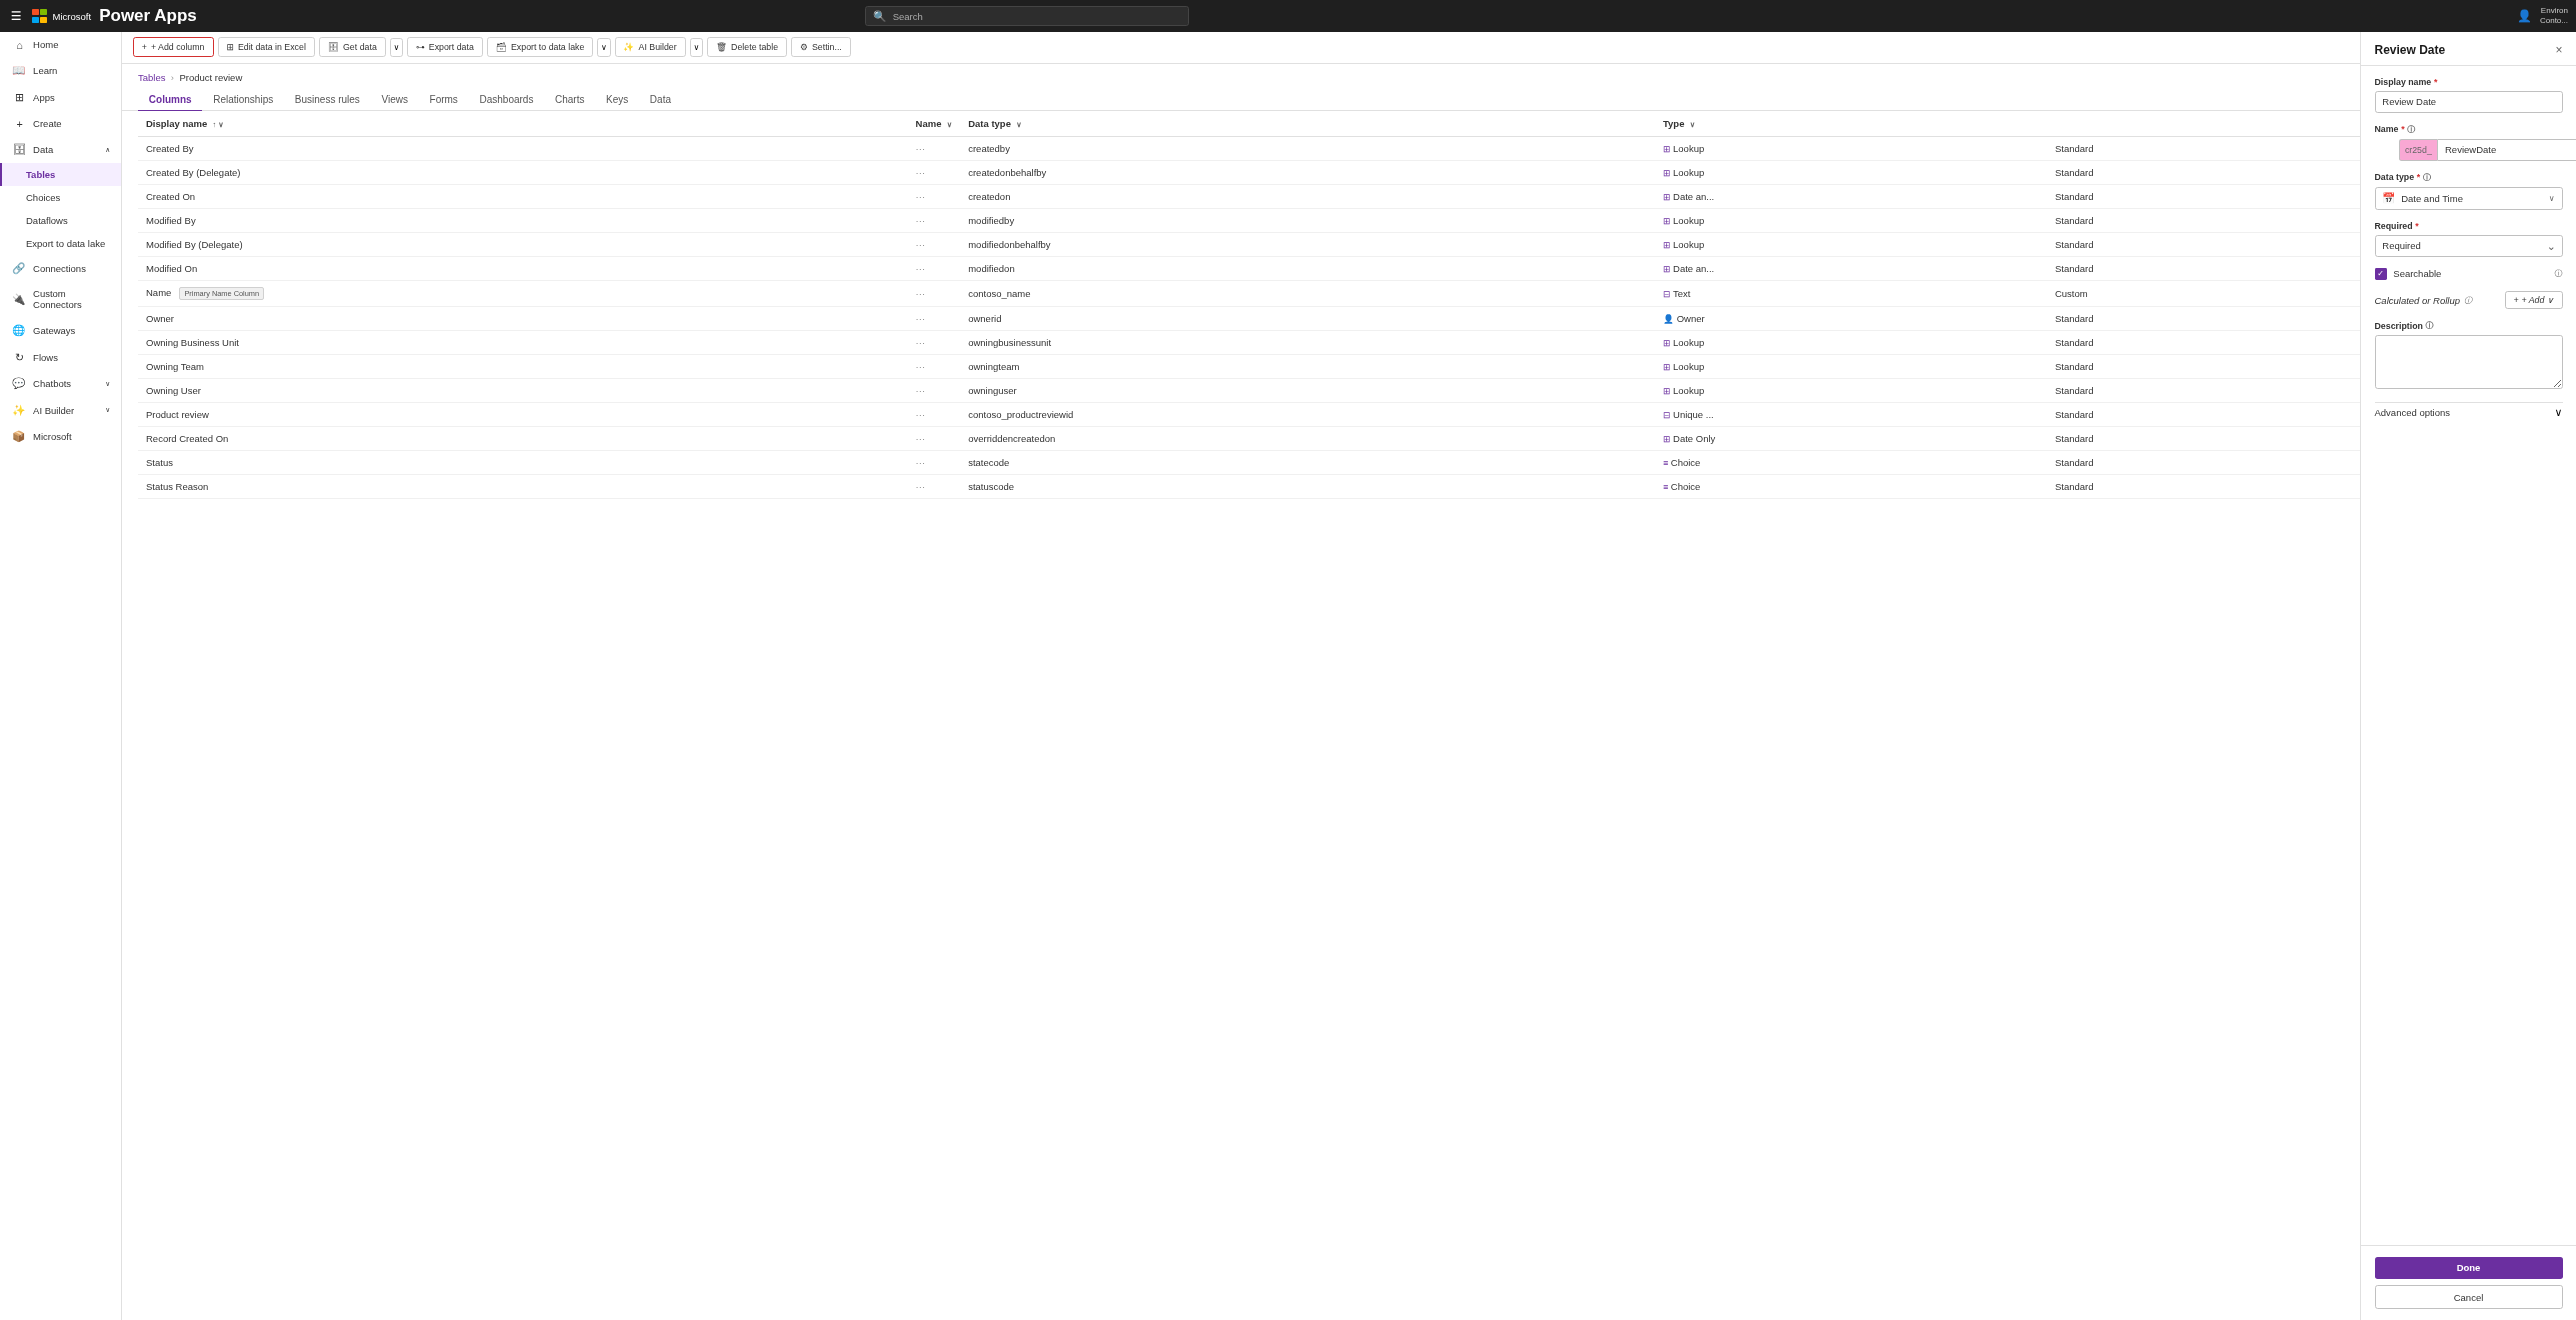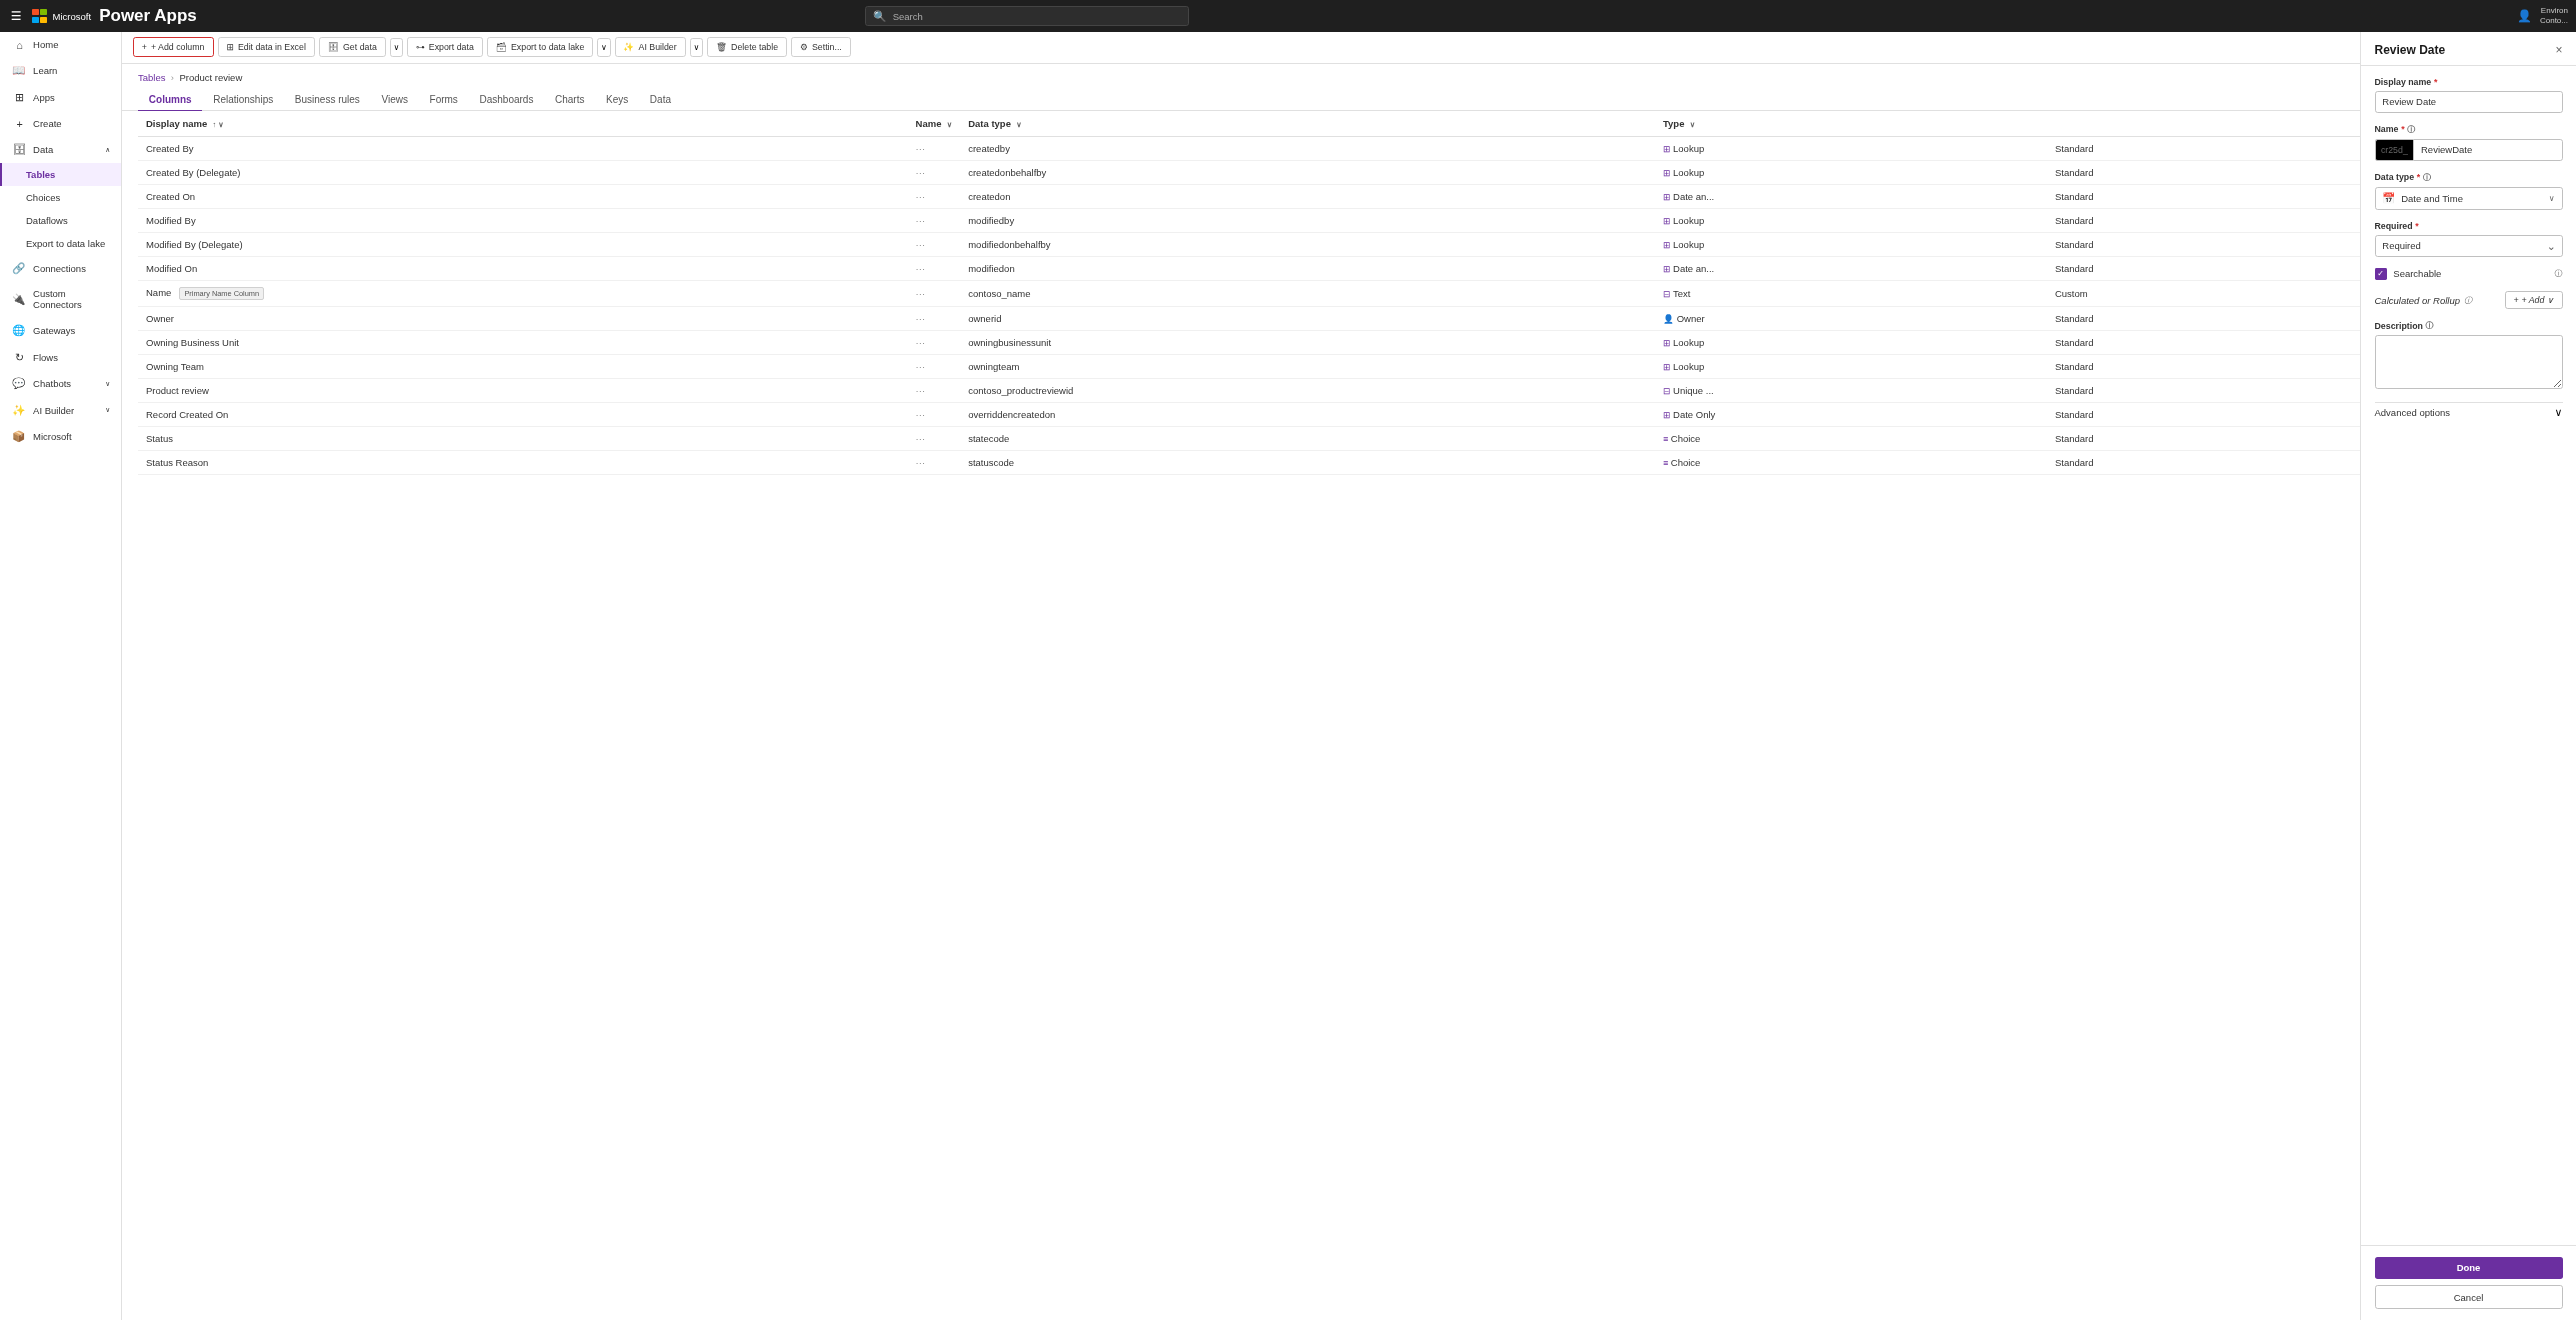--- a/index.html
+++ b/index.html
@@ -130,23 +130,24 @@
       display: flex; align-items: center; gap: 2.7px;
     }
     .field-required { color: #d32f2f; }
     .field-info { color: #666; font-size: 8px; cursor: pointer; }
     .field-input {
       width: 100%; padding: 4.7px 6.8px; border: 0.7px solid #c0c0c0; border-radius: 2.7px;
       font-size: 9.5px; color: #333; outline: none;
     }
     .name-input-row { display: flex; align-items: center; gap: 0; }
     .name-prefix {
-      padding: 4.7px 5.4px; background: #000000; border: 0.7px solid #c0c0c0;
+      padding: 4.7px 5.4px; background: #f9a8d4; border: 0.7px solid #c0c0c0;
       border-right: none; border-radius: 2.7px 0 0 2.7px; font-size: 8.8px; color: #666;
       white-space: nowrap;
+      margin-left: 24px;
     }
     .name-suffix {
       flex: 1; padding: 4.7px 6.8px; border: 0.7px solid #c0c0c0;
       border-radius: 0 2.7px 2.7px 0; font-size: 9.5px; color: #333; outline: none;
     }
     .select-field {
       width: 100%; padding: 4.7px 6.8px; border: 0.7px solid #c0c0c0; border-radius: 2.7px;
       font-size: 9.5px; color: #333; background: #fff; outline: none;
       appearance: none; cursor: pointer;
     }
@@ -488,20 +489,32 @@
     </td>
     <td style="width:20px; color:#888;">···</td>
     <td>owningteam</td>
     <td>
       <span class="type-icon">⊞</span>Lookup
     </td>
     <td>Standard</td>
   </tr>
             <tr>
     <td>
+      Owning User
+      
+    </td>
+    <td style="width:20px; color:#888;">···</td>
+    <td>owninguser</td>
+    <td>
+      <span class="type-icon">⊞</span>Lookup
+    </td>
+    <td>Standard</td>
+  </tr>
+            <tr>
+    <td>
       Product review
       
     </td>
     <td style="width:20px; color:#888;">···</td>
     <td>contoso_productreviewid</td>
     <td>
       <span class="type-icon">⊟</span>Unique ...
     </td>
     <td>Standard</td>
   </tr>

